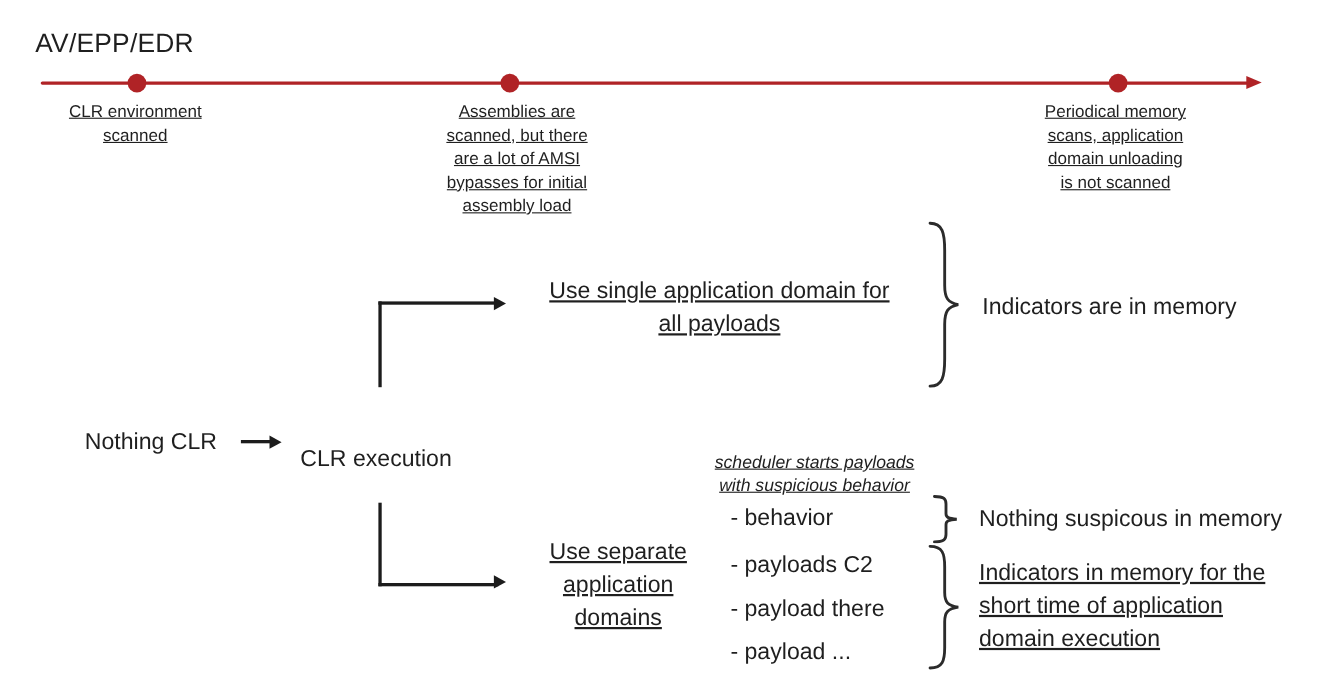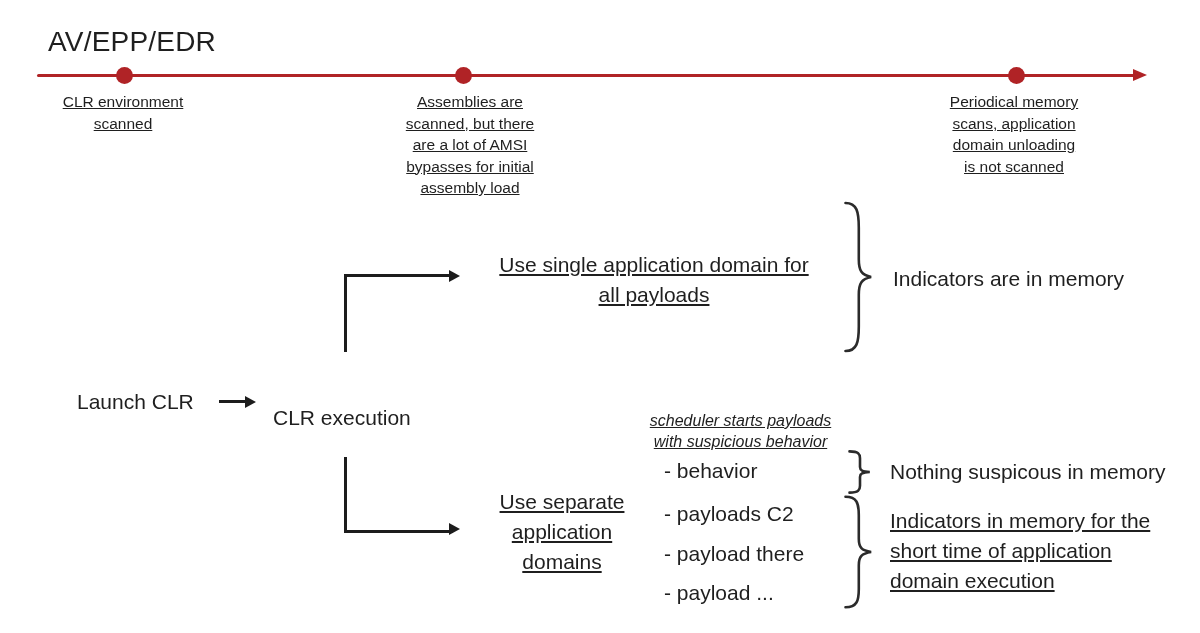--- a/index.html
+++ b/index.html
@@ -3,21 +3,21 @@
 <meta charset="utf-8">
 <style>
   html,body{margin:0;padding:0;background:#ffffff;}
   #canvas{position:relative;width:1200px;height:633px;background:#ffffff;overflow:hidden;
           font-family:"Liberation Sans",sans-serif;color:var(--ink,#1f1f1f);}
   .abs{position:absolute;}
   .txt{color:var(--ink,#1f1f1f);}
   .pre{white-space:pre-line;text-decoration:underline;}
   .center{text-align:center;}
 
-  .title{left:48px;top:26px;font-size:28px;letter-spacing:0.2px;}
+  .title{left:32px;top:26px;font-size:24px;letter-spacing:0.2px;}
 
   
   .tl-line{left:37px;top:74px;width:1098px;height:3px;background:var(--red,#b02326);border-radius:2px;}
   .tl-head{left:1133px;top:69px;width:0;height:0;border-top:6.5px solid transparent;
            border-bottom:6.5px solid transparent;border-left:14px solid var(--red,#b02326);}
   .dot{width:17px;height:17px;border-radius:50%;background:var(--red,#b02326);top:67px;}
 
   .tl-label{top:91px;font-size:15.5px;line-height:21.5px;}
 
   
@@ -56,21 +56,21 @@
   <div class="abs txt tl-label pre center" style="left:381px;width:178px">Assemblies are
 scanned, but there
 are a lot of AMSI
 bypasses for initial
 assembly load</div>
   <div class="abs txt tl-label pre center" style="left:918px;width:192px">Periodical memory
 scans, application
 domain unloading
 is not scanned</div>
 
-  <div class="abs txt big" style="left:77px;top:387px">Launch CLR</div>
+  <div class="abs txt big" style="left:77px;top:387px">Nothing CLR</div>
   <div class="abs mini-line"></div>
   <div class="abs ah ah-mini"></div>
   <div class="abs txt big" style="left:273px;top:403px">CLR execution</div>
 
   <div class="abs elbow-up"></div>
   <div class="abs ah ah-up"></div>
   <div class="abs txt big pre center" style="left:465px;top:250px;width:378px">Use single application domain for
 all payloads</div>
 
   <svg class="abs" style="left:836px;top:198px" width="38" height="158" viewBox="0 0 40 160" preserveAspectRatio="none">

